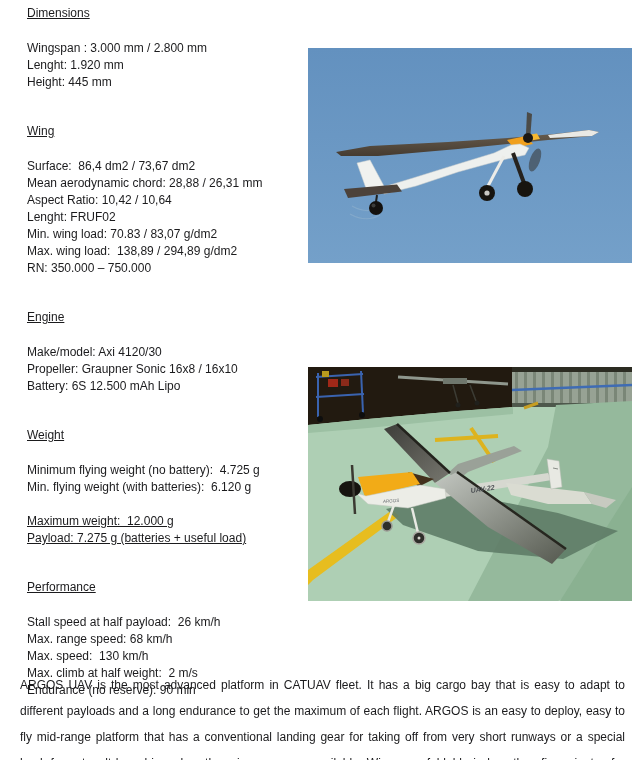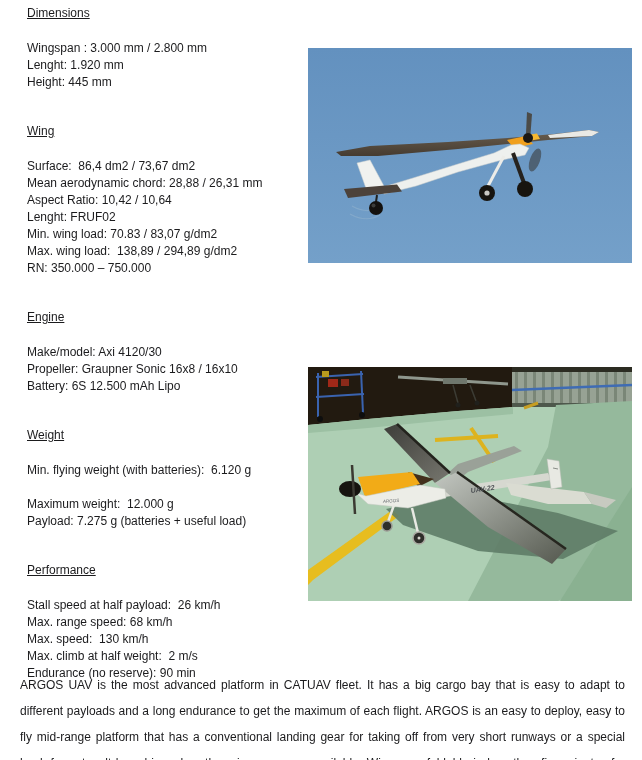--- a/index.html
+++ b/index.html
@@ -14,21 +14,21 @@
   .spec-col {
     position:absolute; left:27px; top:5px; width:278px;
     font-size:12px; line-height:17px;
   }
   .spec-section { margin-top:32px; }
   .spec-section:first-child { margin-top:0; }
   .spec-heading {
     font-size:12px; font-weight:normal; text-decoration:underline;
     height:17px; margin-bottom:18px;
   }
-  .spec-group + .spec-group { margin-top:17px; }
+  .spec-group + .spec-group { margin-top:17px;text-decoration:underline; }
   .spec-line { white-space:pre; height:17px; }
   .photo {
     position:absolute; left:308px; overflow:hidden;
   }
   #photo-flight { top:48px;  width:324px; height:215px; }
   #photo-hangar { top:367px; width:324px; height:234px; }
   .photo svg { display:block; width:100%; height:100%; }
   .paragraph {
     position:absolute; left:20px; top:672px; width:605px;
     font-size:12px; line-height:26px; text-align:justify;
@@ -64,20 +64,21 @@
         <h2 class="spec-heading">Engine</h2>
         <div class="spec-group">
           <p class="spec-line">Make/model: Axi 4120/30</p>
           <p class="spec-line">Propeller: Graupner Sonic 16x8 / 16x10</p>
           <p class="spec-line">Battery: 6S 12.500 mAh Lipo</p>
         </div>
       </section>
       <section class="spec-section">
         <h2 class="spec-heading">Weight</h2>
         <div class="spec-group">
+          <p class="spec-line">Minimum flying weight (no battery):  4.725 g</p>
           <p class="spec-line">Min. flying weight (with batteries):  6.120 g</p>
         </div>
         <div class="spec-group">
           <p class="spec-line">Maximum weight:  12.000 g</p>
           <p class="spec-line">Payload: 7.275 g (batteries + useful load)</p>
         </div>
       </section>
       <section class="spec-section">
         <h2 class="spec-heading">Performance</h2>
         <div class="spec-group">

